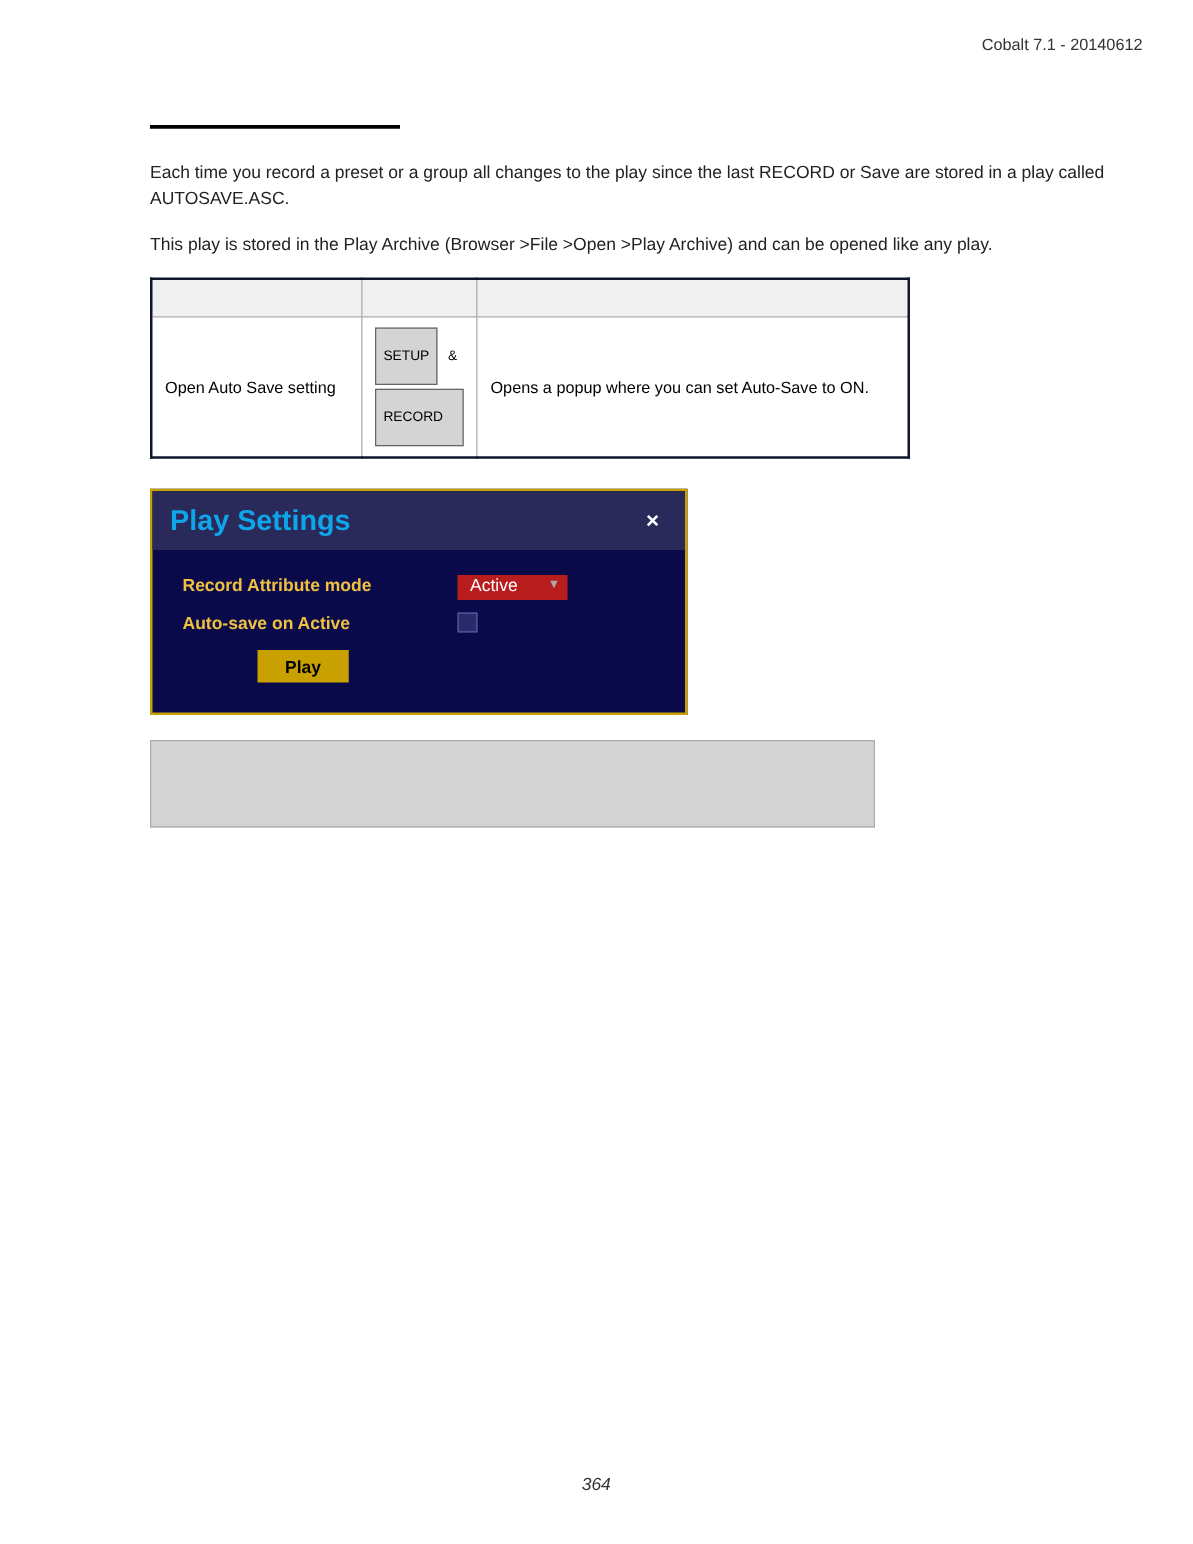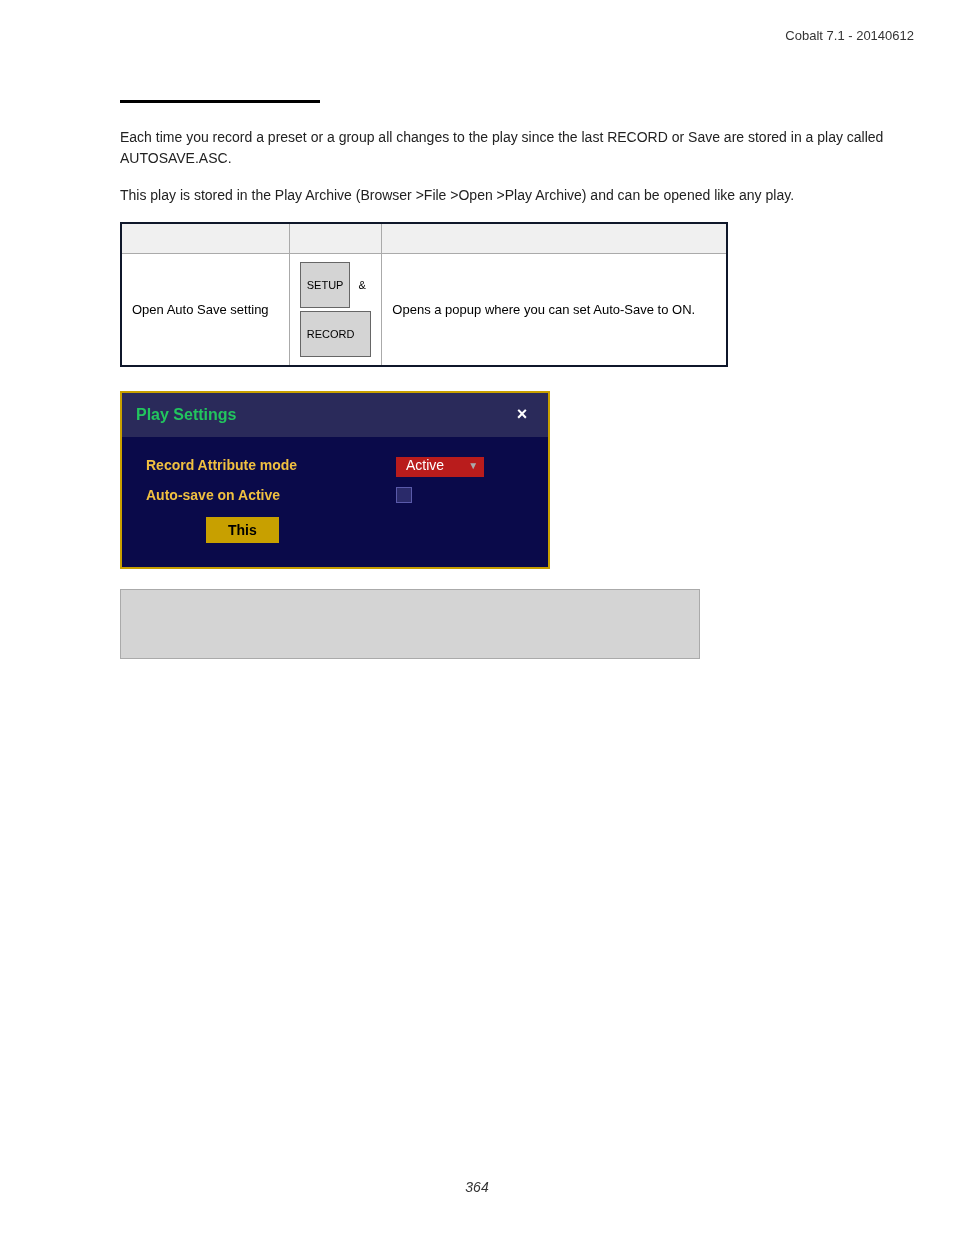--- a/index.html
+++ b/index.html
@@ -94,22 +94,22 @@
 
     .dialog-title-bar {
       background: #2a2a5a;
       padding: 10px 14px;
       display: flex;
       justify-content: space-between;
       align-items: center;
     }
 
     .dialog-title {
-      color: #22c55e;
-      font-size: 16px;
+      color: #0ea5e9;
+      font-size: 23px;
       font-weight: bold;
     }
 
     .dialog-close-btn {
       color: #ffffff;
       font-size: 18px;
       font-weight: bold;
       cursor: pointer;
       width: 24px;
       height: 24px;
@@ -119,21 +119,20 @@
     }
 
     .dialog-body {
       padding: 20px 24px 24px 24px;
     }
 
     .dialog-row {
       display: flex;
       align-items: center;
       margin-bottom: 14px;
-      gap: 30px;
     }
 
     .dialog-label {
       color: #f0c040;
       font-size: 14px;
       font-weight: bold;
       min-width: 220px;
     }
 
     .active-dropdown {
@@ -252,21 +251,21 @@
         </div>
       </div>
 
       <div class="dialog-row">
         <span class="dialog-label">Auto-save on Active</span>
         <span class="checkbox-square"></span>
       </div>
 
 
       <div>
-        <button class="close-button">This</button>
+        <button class="close-button">Play</button>
       </div>
 
     </div>
   </div>
 
   <div class="bottom-grey-box"></div>
 
 </div>
 
 <div class="page-number">364</div>

